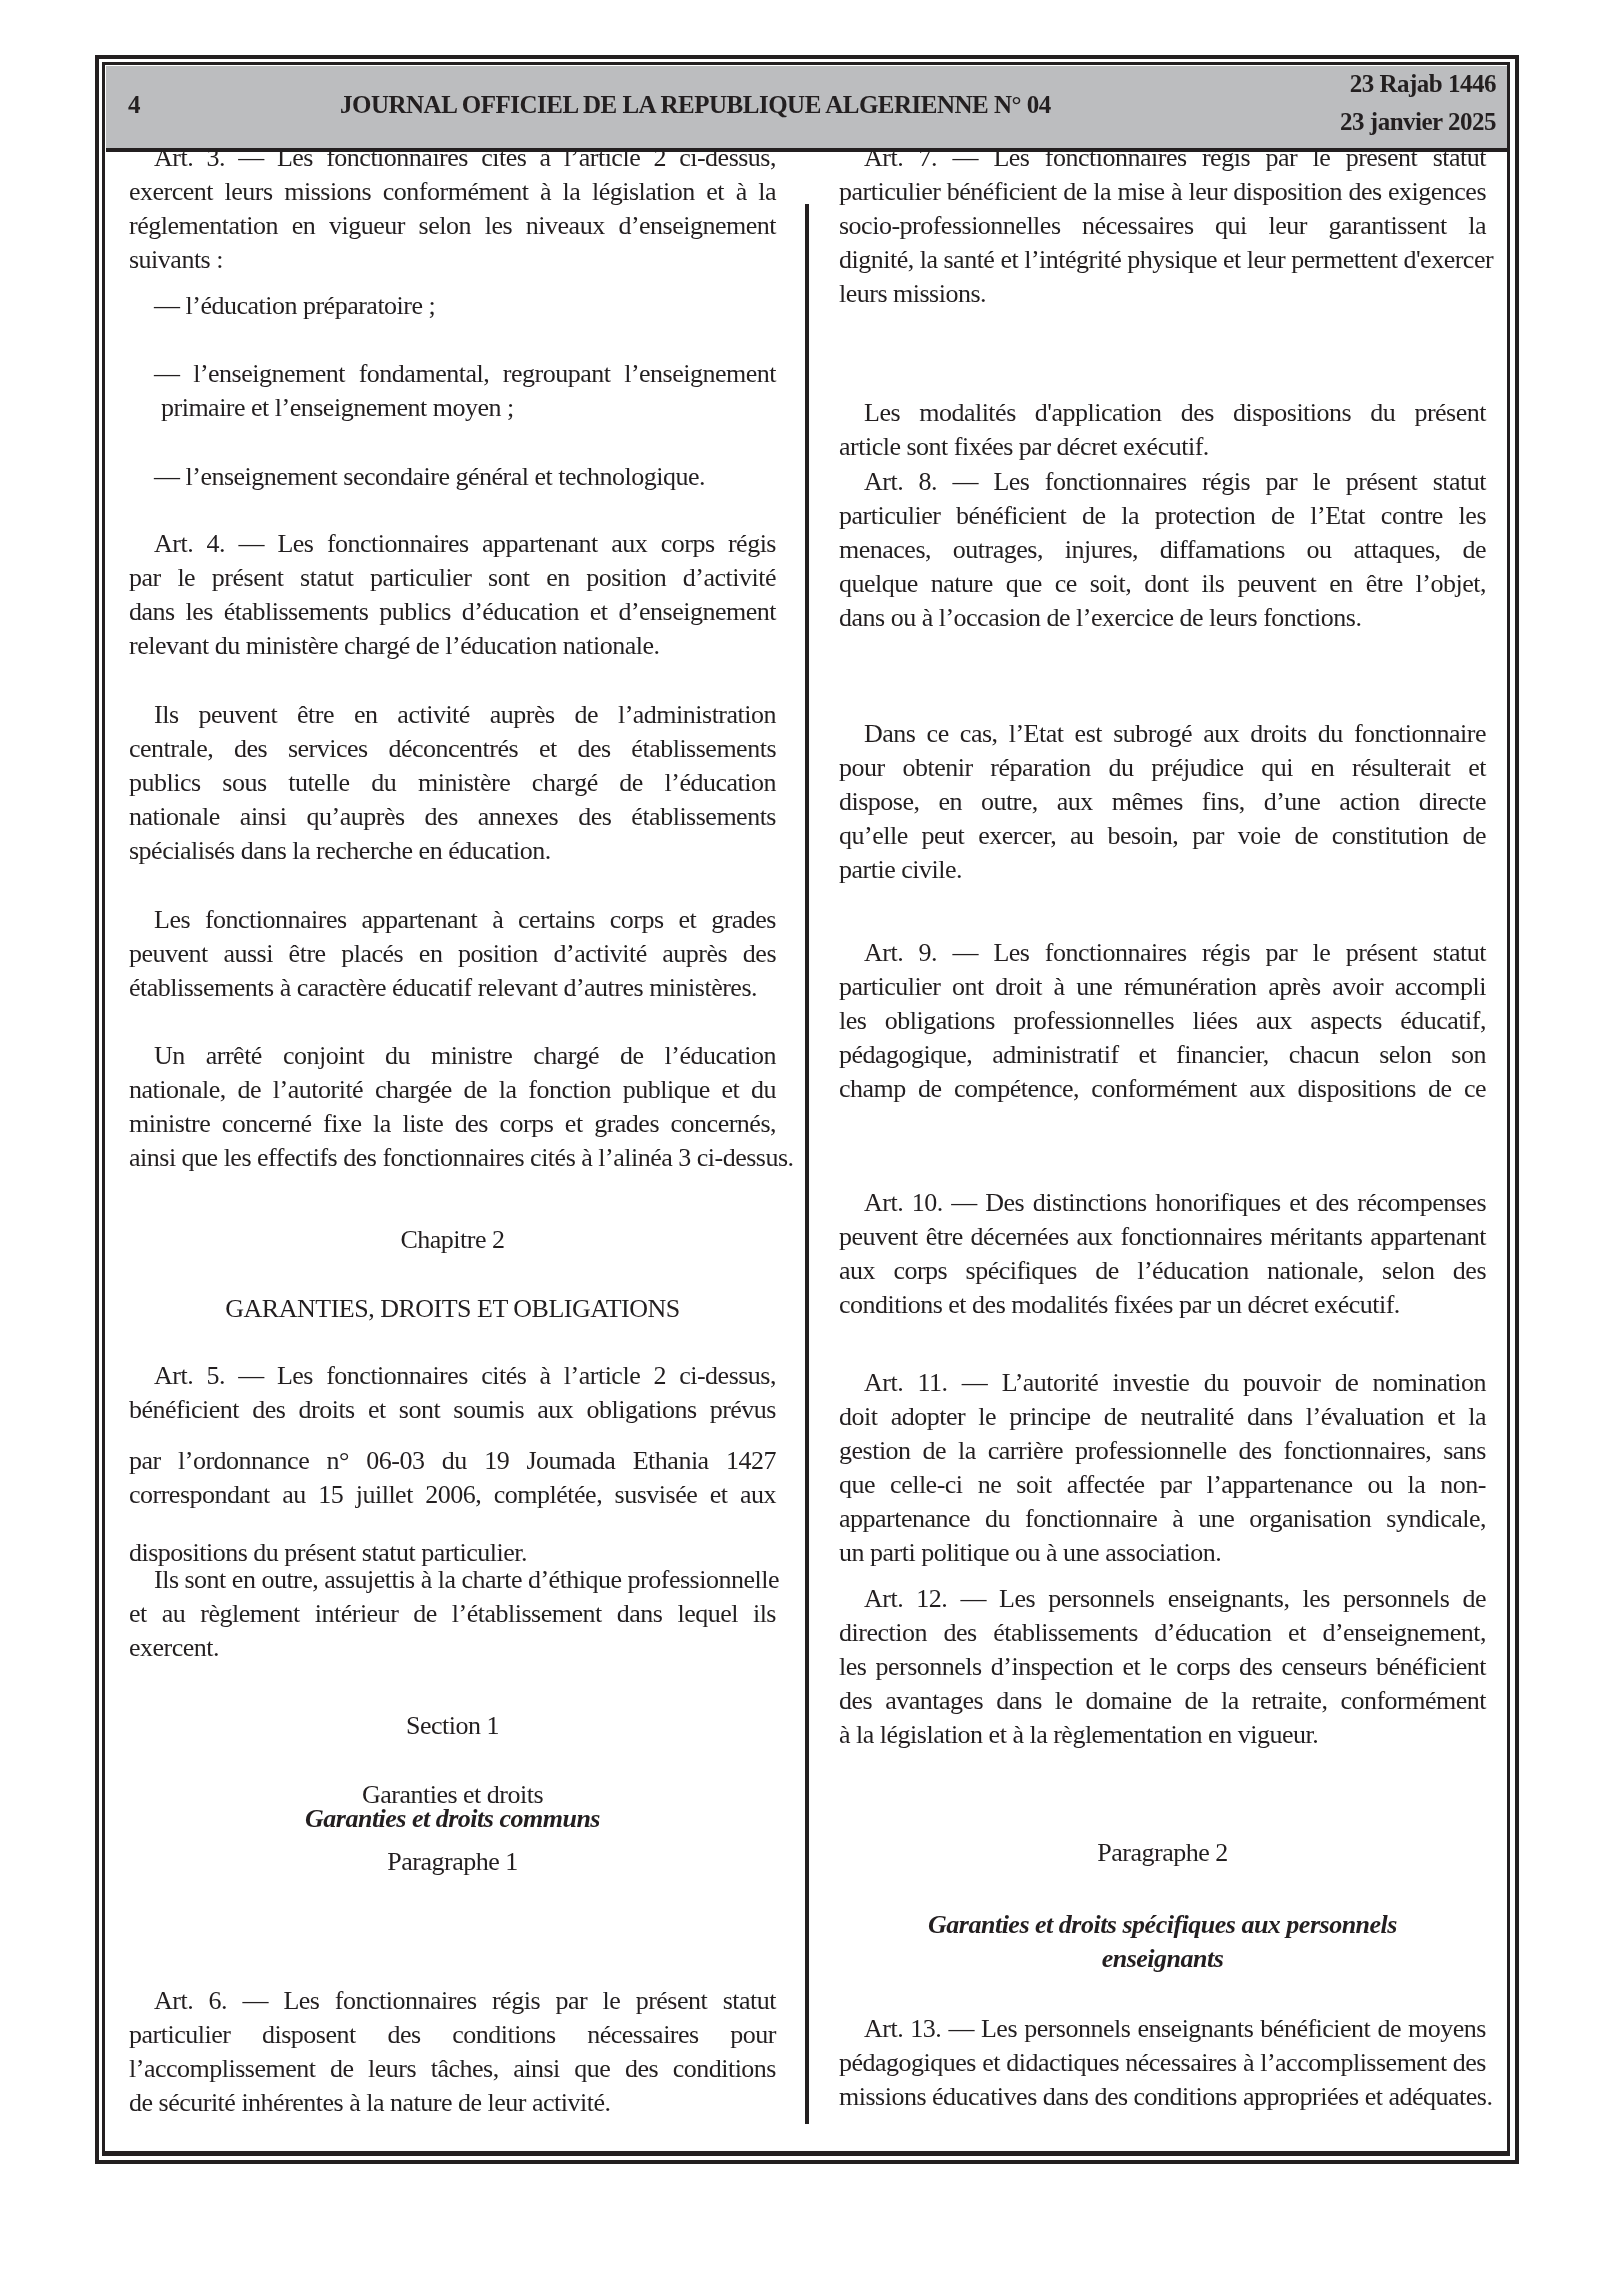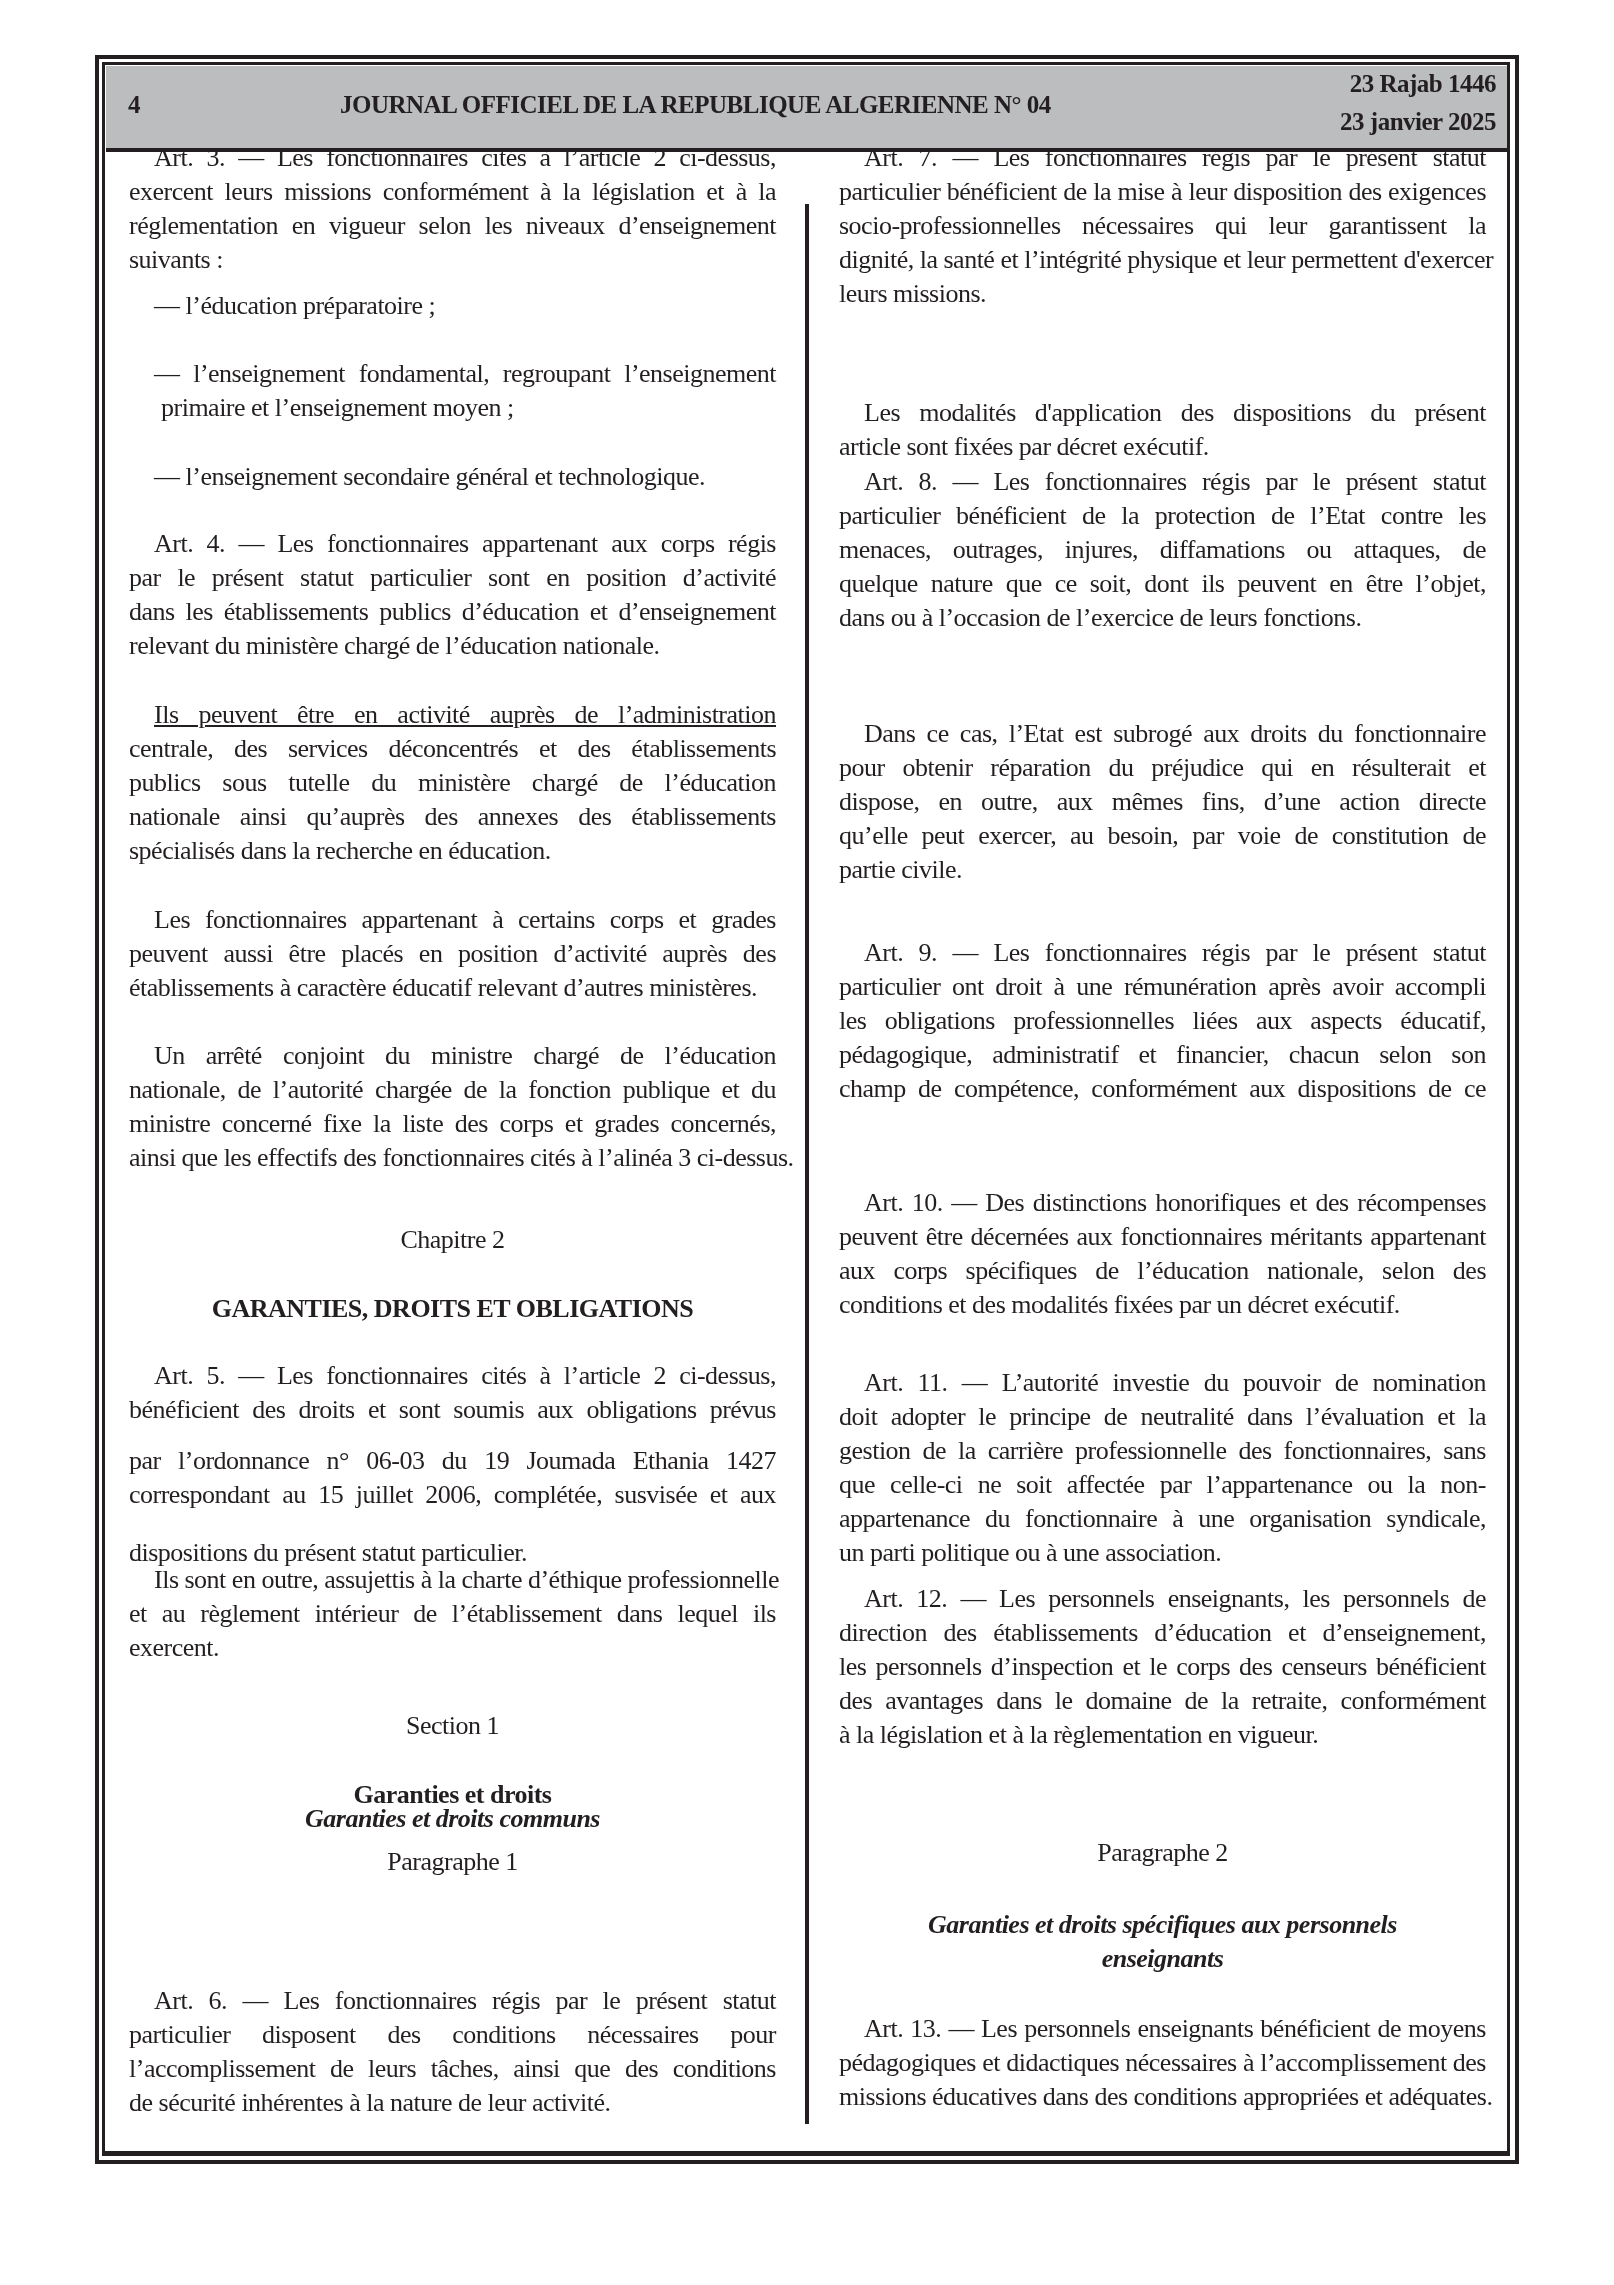--- a/index.html
+++ b/index.html
@@ -22,21 +22,21 @@
   .col { position:absolute; width:647px; }
   .col-left { left:129px; }
   .col-right { left:839px; }
   .blk { position:absolute; left:0; width:647px; font-size:26px; line-height:34px; }
   .ln { display:block; white-space:nowrap; text-align:justify; text-align-last:justify;
         height:34px; overflow:visible; letter-spacing:-0.5px; word-spacing:0px; }
   .ln.last { text-align-last:left; }
   .ln.ind { padding-left:25px; }
   .center { text-align:center; }
   .center .ln { text-align:left; text-align-last:center; }
-  .bold { font-weight:bold; }
+  .bold { font-weight:normal; }
   .ital { font-style:italic; font-weight:bold; }
 </style>
 </head>
 <body>
 
 <div class="frame-outer"></div>
 <div class="frame-inner"></div>
 
 <div class="header">
   <span class="hdr-page">4</span>
@@ -64,21 +64,21 @@
   <div class="blk" style="top:460px">
       <span class="ln ind last" style="display: block; width: auto;">— l’enseignement secondaire général et technologique.</span>
     </div>
   <div class="blk" style="top:527px">
       <span class="ln ind" style="display: block; width: auto;">Art. 4. — Les fonctionnaires appartenant aux corps régis</span>
       <span class="ln" style="display: block; width: auto;">par le présent statut particulier sont en position d’activité</span>
       <span class="ln" style="display: block; width: auto;">dans les établissements publics d’éducation et d’enseignement</span>
       <span class="ln last" style="display: block; width: auto;">relevant du ministère chargé de l’éducation nationale.</span>
     </div>
   <div class="blk" style="top:698px">
-      <span class="ln ind" style="display: block; width: auto; text-decoration: underline;">Ils peuvent être en activité auprès de l’administration</span>
+      <span class="ln ind" style="display: block; width: auto;">Ils peuvent être en activité auprès de l’administration</span>
       <span class="ln" style="display: block; width: auto;">centrale, des services déconcentrés et des établissements</span>
       <span class="ln" style="display: block; width: auto;">publics sous tutelle du ministère chargé de l’éducation</span>
       <span class="ln" style="display: block; width: auto;">nationale ainsi qu’auprès des annexes des établissements</span>
       <span class="ln last" style="display: block; width: auto;">spécialisés dans la recherche en éducation.</span>
     </div>
   <div class="blk" style="top:903px">
       <span class="ln ind" style="display: block; width: auto;">Les fonctionnaires appartenant à certains corps et grades</span>
       <span class="ln" style="display: block; width: auto;">peuvent aussi être placés en position d’activité auprès des</span>
       <span class="ln last" style="display: block; width: auto;">établissements à caractère éducatif relevant d’autres ministères.</span>
     </div>

